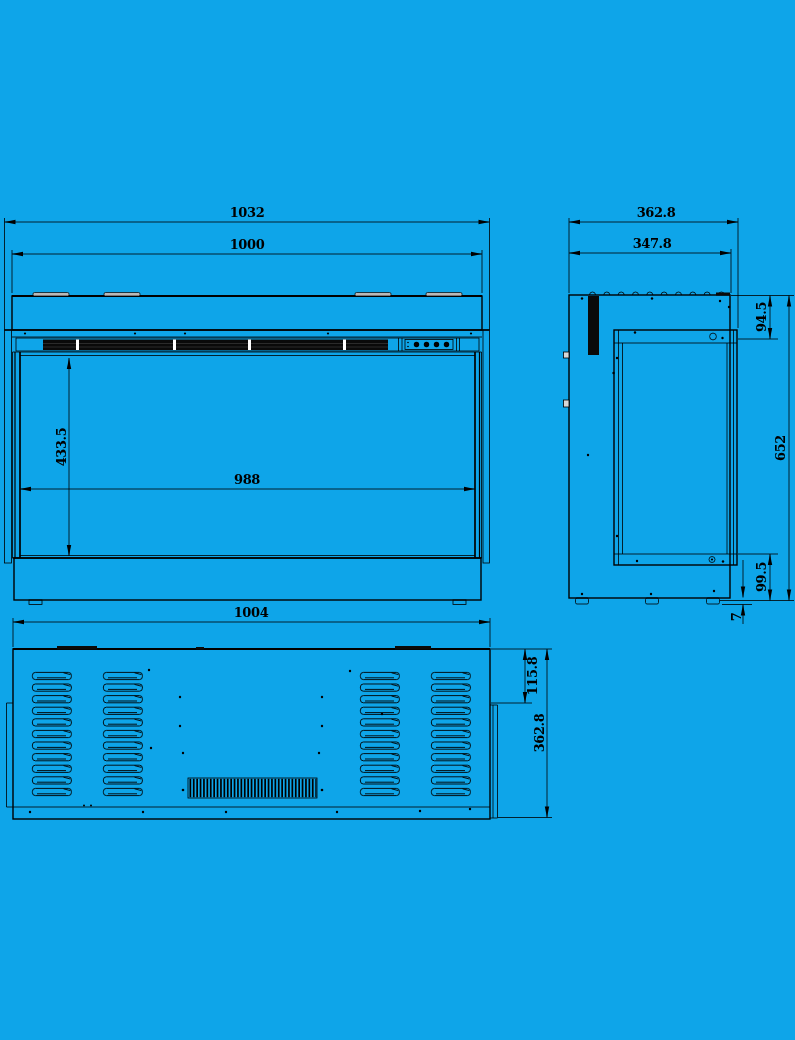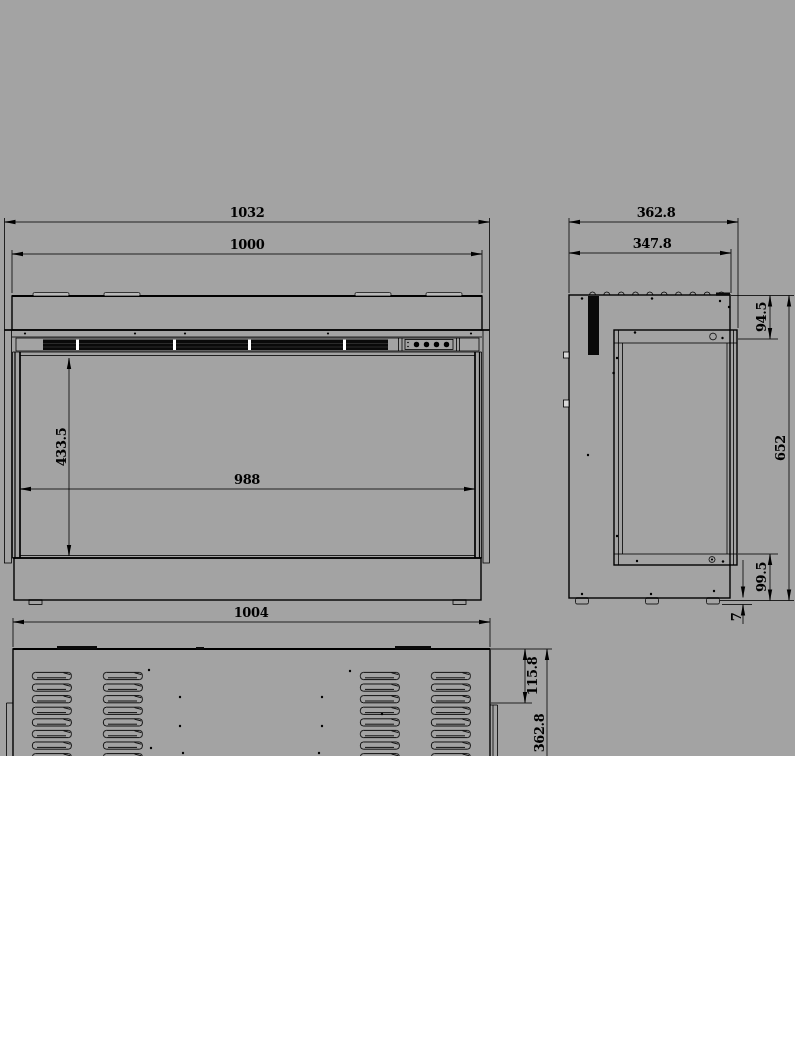--- a/index.html
+++ b/index.html
@@ -1,16 +1,16 @@
 <!DOCTYPE html>
 <html><head>
 <meta charset="utf-8">
 <style>
   html,body{margin:0;padding:0;background:#ffffff;}
-  .canvas{width:795px;height:756px;background:#a3a3a3;position:relative;overflow:hidden;
+  .canvas{width:795px;height:1040px;background:#0ea5e9;position:relative;overflow:hidden;
           font-family:"DejaVu Serif","Liberation Serif",serif;}
   svg{display:block}
   .o {stroke:#000;fill:none;stroke-width:1.4;}
   .o2{stroke:#000;fill:none;stroke-width:2;}
   .t {stroke:#000;fill:none;stroke-width:.8;}
   .d {stroke:#000;fill:none;stroke-width:.8;}
   .lv{stroke:#000;fill:none;stroke-width:.9;}
   .ar{fill:#000;stroke:none;}
   .dot{fill:#000;stroke:none;}
   .blk{fill:#0a0a0a;stroke:none;}

